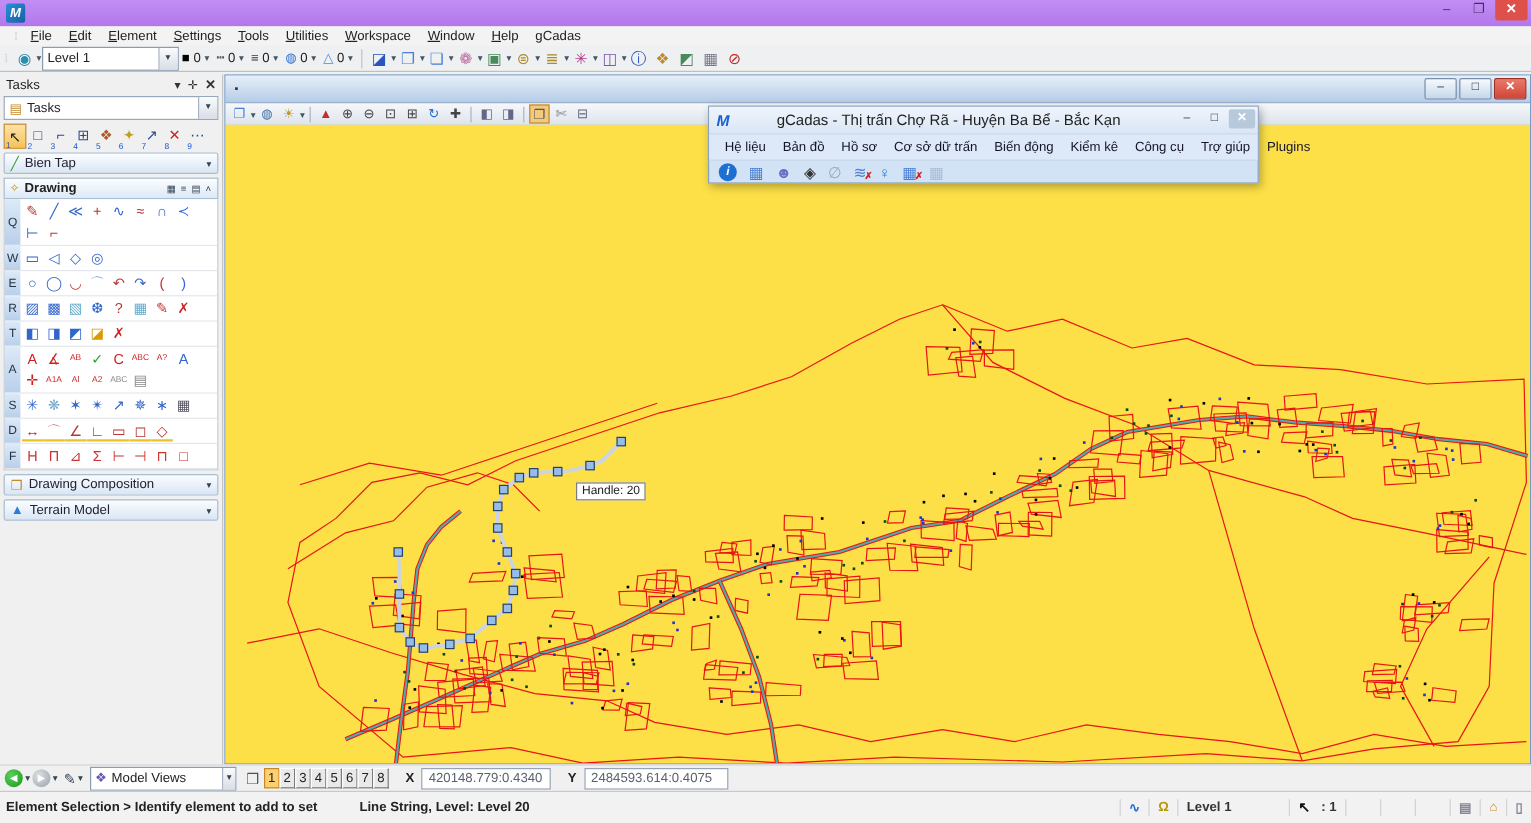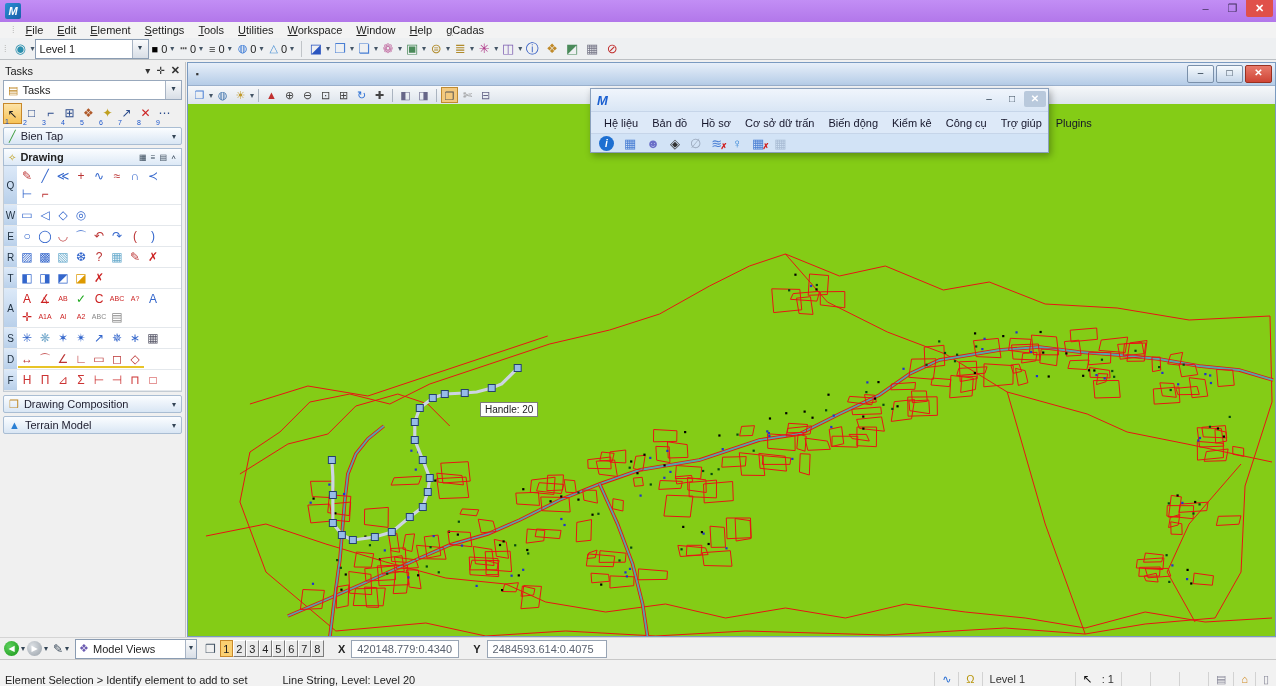--- a/index.html
+++ b/index.html
@@ -75,21 +75,21 @@
   .vtitle-text{position:absolute;left:0;right:0;text-align:center;font-size:12px;color:#18283a;}
   .vbtns{position:absolute;right:3px;top:2px;display:flex;gap:2px;}
   .vbtn{width:25px;height:16px;border:1px solid #7a90aa;background:linear-gradient(#f6fafd,#c6d7ea);
         text-align:center;line-height:14px;font-size:10px;color:#234;border-radius:2px;}
   .vbtn.close{background:linear-gradient(#e87a6a,#cf4536);color:#fff;border-color:#993020;font-weight:bold;}
   .vtoolbar{height:18px;background:linear-gradient(#f6f8fa,#dde4ec);display:flex;align-items:center;
             padding-left:3px;gap:1px;border-bottom:1px solid #b8c4d0;}
   .vico{width:17px;height:16px;text-align:center;line-height:16px;font-size:11px;}
   .vico.active{background:#f3c97e;border:1px solid #c08a30;box-sizing:border-box;}
   .vsep{width:1px;height:13px;background:#aab4c0;margin:0 3px;}
-  .vcanvas{position:absolute;left:0;top:41px;right:0;bottom:0;background:#84cc16;overflow:hidden;}
+  .vcanvas{position:absolute;left:0;top:41px;right:0;bottom:0;background:#fde047;overflow:hidden;}
   .vcanvas svg{position:absolute;left:0;top:0;width:100%;height:100%;}
   .tooltip{position:absolute;background:#fefefc;border:1px solid #7d7d7d;font-size:10px;
            padding:0 4px;line-height:13px;color:#222;white-space:nowrap;}
 
   
   .gcadas{position:absolute;left:590px;top:88px;width:459px;height:65px;border:1px solid #8aa0bc;
           box-shadow:2px 3px 7px rgba(0,0,0,.3);background:#d2e3f6;box-sizing:border-box;z-index:5;}
   .g-title{height:22px;background:linear-gradient(#f0f5fc,#d9e6f5);position:relative;
            display:flex;align-items:center;}
   .g-logo{margin-left:6px;color:#1a5fd0;font-weight:bold;font-style:italic;font-size:13px;}
@@ -119,21 +119,21 @@
   .mvcombo{width:120px;margin-left:4px;}
   .vgico{font-size:12px;color:#456;margin:0 2px 0 6px;}
   .viewnums{display:flex;}
   .vnum{width:13px;height:17px;border:1px solid;border-color:#fff #7c7c7c #7c7c7c #fff;
         background:#e9e9e9;text-align:center;line-height:16px;color:#222;box-sizing:border-box;}
   .vnum.active{background:#fbd071;border-color:#c8882a;}
   .xy-label{font-weight:bold;margin:0 4px 0 12px;}
   .xy-field{height:16px;background:#fff;border:1px solid #98a4b4;display:flex;align-items:center;
             padding:0 5px;color:#5a6270;min-width:96px;}
   .statusbar{position:absolute;left:0;top:659px;width:100%;height:27px;background:#f2f2f2;
-             border-top:1px solid #c8c8c8;display:flex;align-items:flex-end;box-sizing:border-box;}
+             border-top:1px solid #c8c8c8;display:flex;align-items:center;box-sizing:border-box;font-weight:bold;}
   .sb-msg{display:flex;align-items:center;padding-left:5px;}
   .sb-div{width:5px;border-left:1px dotted #aaa;border-right:1px dotted #aaa;margin-left:14px;}
   .sb-sel{display:flex;align-items:center;padding-left:14px;}
   .sb-right{margin-left:auto;display:flex;}
   .sb-cell{border-left:1px solid #d2d2d2;display:flex;align-items:center;justify-content:center;
            padding:0 7px;color:#333;}
   .sb-cell.lvl{min-width:78px;justify-content:flex-start;}
   .ptr{font-size:12px;margin-right:9px;color:#111;}
 </style>
 </head>
@@ -799,20 +799,21 @@
           <rect x="300.5" y="280.5" width="7" height="7" fill="#96bce8" stroke="#24406e" stroke-width="1"></rect>
           <rect x="326.5" y="260.5" width="7" height="7" fill="#96bce8" stroke="#24406e" stroke-width="1"></rect>
         </svg>
       <div class="tooltip" id="handleTip" style="left: 292px; top: 298px;">Handle: 20</div>
     </div>
   </div>
 
   <div class="gcadas">
     <div class="g-title">
       <span class="g-logo">M</span>
+      <span class="g-title-text">gCadas - Thị trấn Chợ Rã - Huyện Ba Bể - Bắc Kạn</span>
       <span class="g-btns">
         <span class="g-btn">–</span>
         <span class="g-btn">□</span>
         <span class="g-btn close">✕</span>
       </span>
     </div>
     <div class="g-menu" id="gmenu">
         <span class="g-mitem">Hệ liệu</span>
         <span class="g-mitem">Bản đồ</span>
         <span class="g-mitem">Hồ sơ</span>

